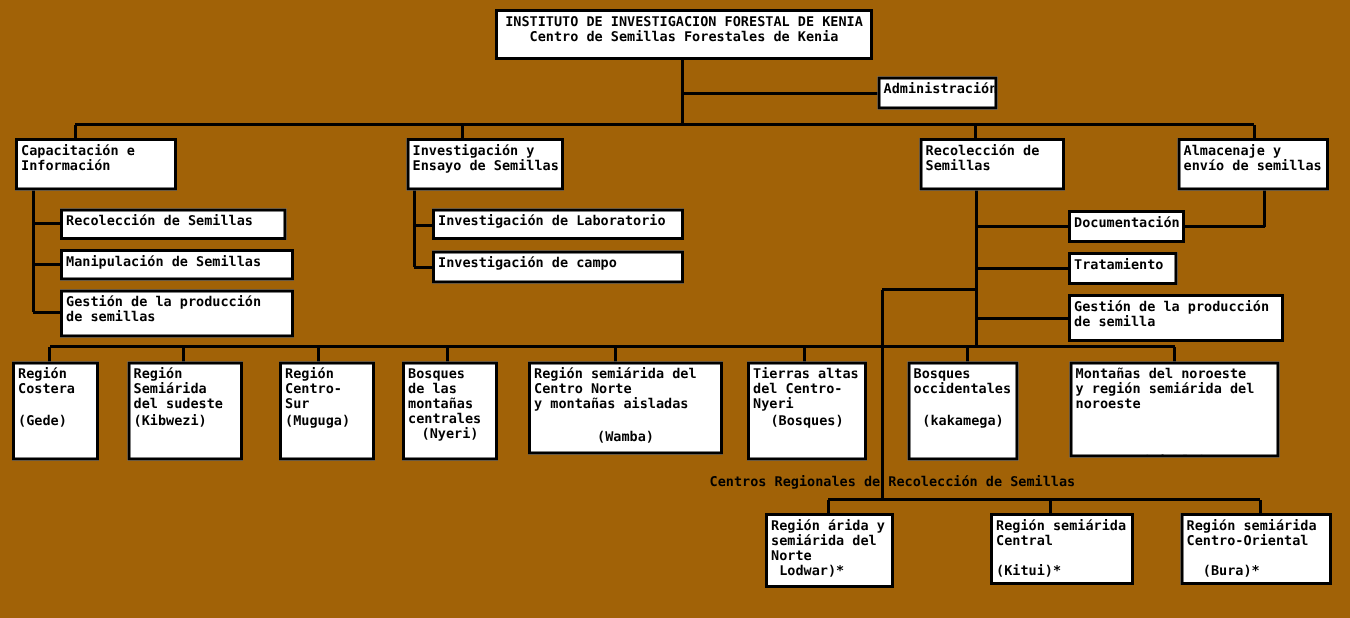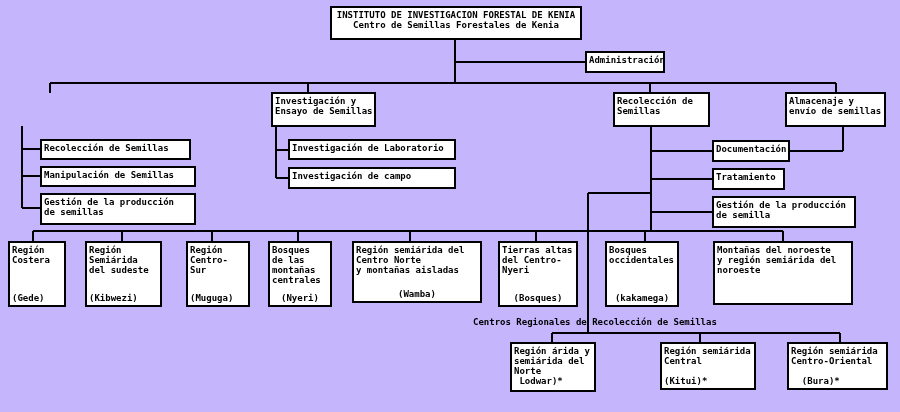--- a/index.html
+++ b/index.html
@@ -1,27 +1,27 @@
 <!DOCTYPE html>
 <html><head>
 <meta charset="utf-8">
 <style>
   html,body{margin:0;padding:0;background:#fff;}
   #canvas{
-    position:relative;width:900px;height:412px;background:#c4b5fd;
+    position:relative;width:900px;height:412px;background:#a16207;
     font-family:"DejaVu Sans Mono",monospace;overflow:hidden;
   }
   #lines{position:absolute;left:0;top:0;width:900px;height:412px;}
   .box{
     position:absolute;border:2px solid #000;background:#fff;box-sizing:border-box;
     font:bold 9px "DejaVu Sans Mono",monospace;line-height:10px;color:#000;
     padding:2px 2px;white-space:pre;overflow:hidden;
   }
   .center{text-align:center;}
-  .region{display:flex;flex-direction:column;justify-content:space-between;padding-bottom:2px;}
+  .region{display:flex;flex-direction:column;justify-content:space-between;padding-bottom:19px;}
   .region .station{display:block;}
   .region.st-center .station{text-align:center;}
   .heading{
     position:absolute;font:bold 9px "DejaVu Sans Mono",monospace;color:#000;white-space:pre;text-align:right;
   }
 </style>
 </head>
 <body>
 
 <div id="canvas">
@@ -72,20 +72,22 @@
         <path d="M700 333 V342"></path>
         <path d="M840 333 V342"></path>
     </g>
   </svg>
 
   <div class="box center" style="left:330px;top:6px;width:252px;height:34px;">INSTITUTO DE INVESTIGACION FORESTAL DE KENIA
 Centro de Semillas Forestales de Kenia</div>
 
   <div class="box" style="left:585px;top:51px;width:80px;height:22px;">Administración</div>
 
+  <div class="box" style="left:10px;top:92px;width:108px;height:35px;">Capacitación e
+Información</div>
   <div class="box" style="left:271px;top:92px;width:105px;height:35px;">Investigación y
 Ensayo de Semillas</div>
   <div class="box" style="left:613px;top:92px;width:97px;height:35px;">Recolección de
 Semillas</div>
   <div class="box" style="left:785px;top:92px;width:101px;height:35px;">Almacenaje y
 envío de semillas</div>
 
   <div class="box" style="left:40px;top:139px;width:151px;height:21px;">Recolección de Semillas</div>
   <div class="box" style="left:40px;top:166px;width:156px;height:21px;">Manipulación de Semillas</div>
   <div class="box" style="left:40px;top:193px;width:156px;height:32px;">Gestión de la producción

